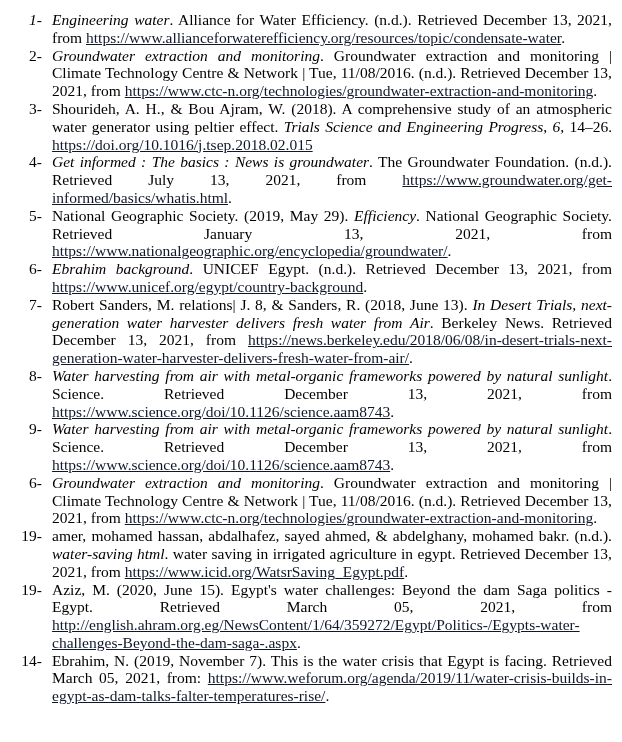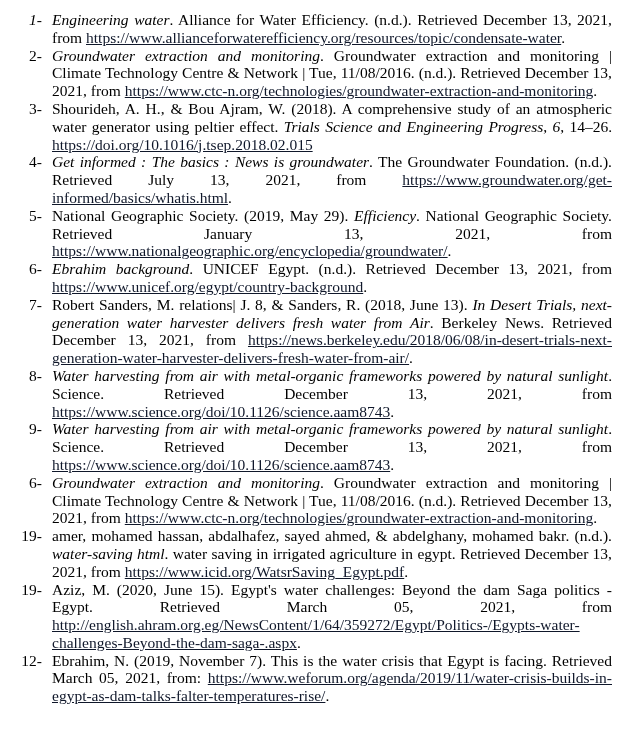--- a/index.html
+++ b/index.html
@@ -50,14 +50,14 @@
     <div class="ref"><span class="num">3-</span><span>Shourideh, A. H., &amp; Bou Ajram, W. (2018). A comprehensive study of an atmospheric water generator using peltier effect. </span><span class="it">Trials Science and Engineering Progress</span><span>, </span><span class="it">6</span><span>, 14–26. </span><a href="#" class="link">https://doi.org/10.1016/j.tsep.2018.02.015</a></div>
     <div class="ref"><span class="num">4-</span><span class="it">Get informed : The basics : News is groundwater</span><span>. The Groundwater Foundation. (n.d.). Retrieved July 13, 2021, from </span><a href="#" class="link">https://www.groundwater.org/get-informed/basics/whatis.html</a><span>.</span></div>
     <div class="ref"><span class="num">5-</span><span>National Geographic Society. (2019, May 29). </span><span class="it">Efficiency</span><span>. National Geographic Society. Retrieved January 13, 2021, from </span><a href="#" class="link">https://www.nationalgeographic.org/encyclopedia/groundwater/</a><span>.</span></div>
     <div class="ref"><span class="num">6-</span><span class="it">Ebrahim background</span><span>. UNICEF Egypt. (n.d.). Retrieved December 13, 2021, from </span><a href="#" class="link">https://www.unicef.org/egypt/country-background</a><span>.</span></div>
     <div class="ref"><span class="num">7-</span><span>Robert Sanders, M. relations| J. 8, &amp; Sanders, R. (2018, June 13). </span><span class="it">In Desert Trials, next-generation water harvester delivers fresh water from Air</span><span>. Berkeley News. Retrieved December 13, 2021, from </span><a href="#" class="link">https://news.berkeley.edu/2018/06/08/in-desert-trials-next-generation-water-harvester-delivers-fresh-water-from-air/</a><span>.</span></div>
     <div class="ref"><span class="num">8-</span><span class="it">Water harvesting from air with metal-organic frameworks powered by natural sunlight</span><span>. Science. Retrieved December 13, 2021, from </span><a href="#" class="link">https://www.science.org/doi/10.1126/science.aam8743</a><span>.</span></div>
     <div class="ref"><span class="num">9-</span><span class="it">Water harvesting from air with metal-organic frameworks powered by natural sunlight</span><span>. Science. Retrieved December 13, 2021, from </span><a href="#" class="link">https://www.science.org/doi/10.1126/science.aam8743</a><span>.</span></div>
     <div class="ref"><span class="num">6-</span><span class="it">Groundwater extraction and monitoring</span><span>. Groundwater extraction and monitoring | Climate Technology Centre &amp; Network | Tue, 11/08/2016. (n.d.). Retrieved December 13, 2021, from </span><a href="#" class="link">https://www.ctc-n.org/technologies/groundwater-extraction-and-monitoring</a><span>.</span></div>
     <div class="ref"><span class="num">19-</span><span>amer, mohamed hassan, abdalhafez, sayed ahmed, &amp; abdelghany, mohamed bakr. (n.d.). </span><span class="it">water-saving html</span><span>. water saving in irrigated agriculture in egypt. Retrieved December 13, 2021, from </span><a href="#" class="link">https://www.icid.org/WatsrSaving_Egypt.pdf</a><span>.</span></div>
     <div class="ref"><span class="num">19-</span><span>Aziz, M. (2020, June 15). Egypt's water challenges: Beyond the dam Saga politics - Egypt. Retrieved March 05, 2021, from </span><a href="#" class="link">http://english.ahram.org.eg/NewsContent/1/64/359272/Egypt/Politics-/Egypts-water-challenges-Beyond-the-dam-saga-.aspx</a><span>.</span></div>
-    <div class="ref"><span class="num">12-</span><span>Ebrahim, N. (2019, November 7). This is the water crisis that Egypt is facing. Retrieved March 05, 2021, from: </span><a href="#" class="link">https://www.weforum.org/agenda/2019/11/water-crisis-builds-in-egypt-as-dam-talks-falter-temperatures-rise/</a><span>.</span></div>
+    <div class="ref"><span class="num">14-</span><span>Ebrahim, N. (2019, November 7). This is the water crisis that Egypt is facing. Retrieved March 05, 2021, from: </span><a href="#" class="link">https://www.weforum.org/agenda/2019/11/water-crisis-builds-in-egypt-as-dam-talks-falter-temperatures-rise/</a><span>.</span></div>
   </div>
 
 </body></html>

